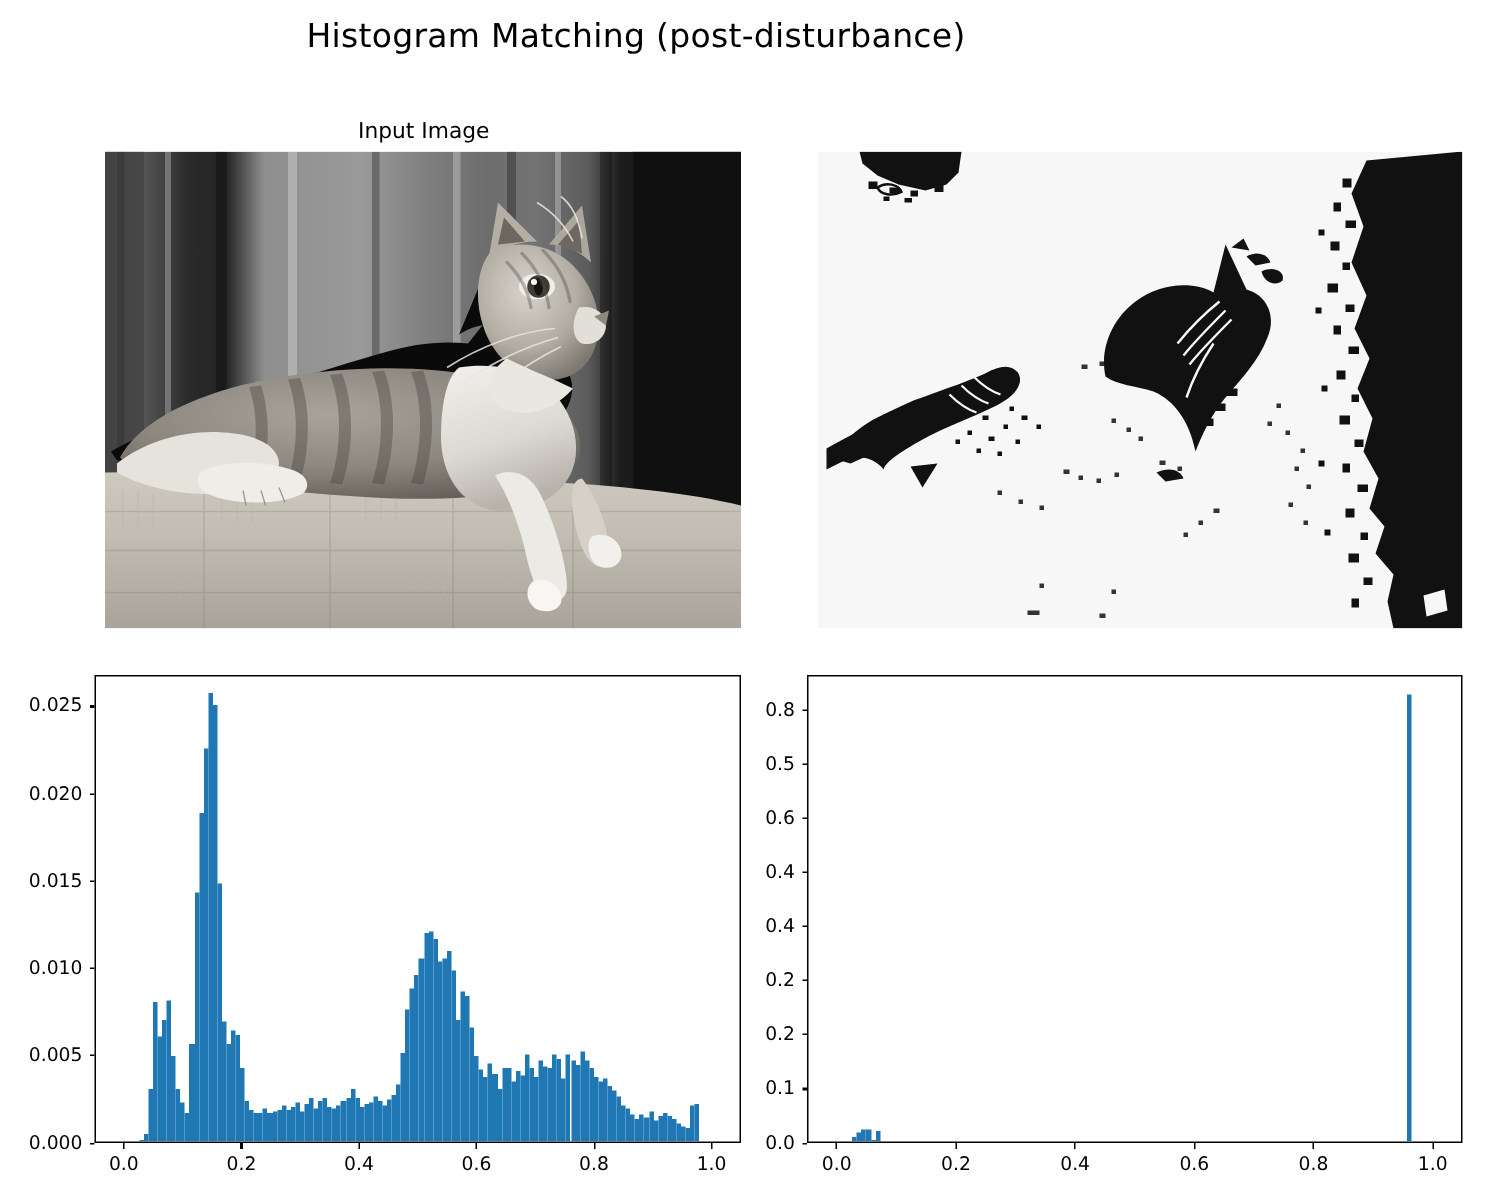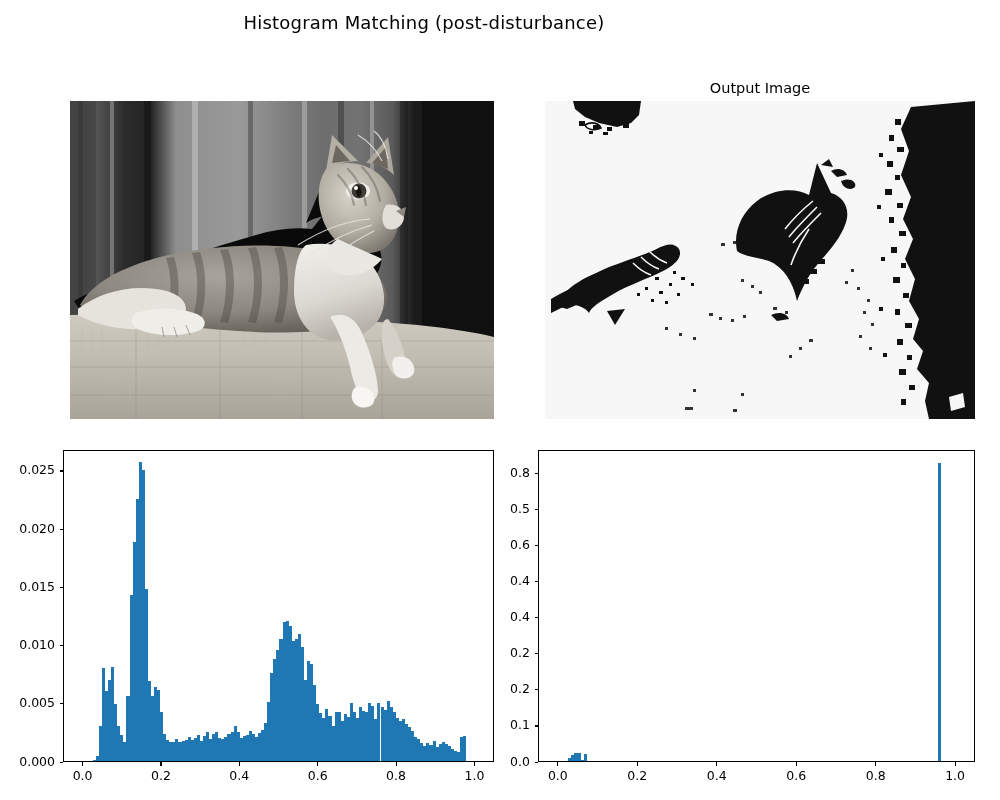--- a/index.html
+++ b/index.html
@@ -21,21 +21,21 @@
     width: 1000px;
     height: 800px;
     background: #ffffff;
   }
   .fig-title {
     position: absolute;
     left: 0;
     top: 12px;
     width: 848px;
     text-align: center;
-    font-size: 18px;
+    font-size: 22px;
     color: #000000;
     letter-spacing: 0.2px;
   }
   .ax-title {
     position: absolute;
     text-align: center;
     font-size: 14.5px;
     color: #000000;
   }
   .img-panel {
@@ -83,20 +83,21 @@
   .tick-y { width: 3.5px; height: 1.1px; }
   .tick-x { width: 1.1px; height: 3.5px; }
 </style>
 </head>
 <body>
 
 <div id="figure">
 
   <div class="fig-title">Histogram Matching (post-disturbance)</div>
 
+  <div class="ax-title" style="left:70px; top:80px; width:425px;">Input Image</div>
   <div class="img-panel" style="left:70px; top:101px; width:424px; height:318px;">
     <svg width="424" height="318" viewBox="0 0 424 318">
       <defs>
         <linearGradient id="curtainGrad" x1="0" y1="0" x2="1" y2="0">
           <stop offset="0%" stop-color="#4a4a4a"></stop>
           <stop offset="6%" stop-color="#565656"></stop>
           <stop offset="13%" stop-color="#2b2b2b"></stop>
           <stop offset="19%" stop-color="#232323"></stop>
           <stop offset="25%" stop-color="#8e8e8e"></stop>
           <stop offset="40%" stop-color="#9a9a9a"></stop>
@@ -248,21 +249,20 @@
         <path d="M304,130 C284,140 264,154 248,168"></path>
         <path d="M312,60 C306,48 298,40 288,34"></path>
         <path d="M318,58 C316,46 312,36 304,30"></path>
       </g>
 
       <path d="M268,138 C284,146 300,152 312,158 C300,172 282,178 266,172
                C254,166 252,148 268,138 Z" fill="#e9e7e1"></path>
     </svg>
   </div>
 
-  <div class="ax-title" style="left:545px; top:80px; width:430px;">Output Image</div>
   <div class="img-panel" style="left:545px; top:101px; width:430px; height:318px;">
     <svg width="430" height="318" viewBox="0 0 430 318">
       <rect x="0" y="0" width="430" height="318" fill="#f7f7f7"></rect>
 
       <path d="M28,0 L96,0 L94,14 L86,22 L72,26 L54,22 L40,16 L30,8 Z" fill="#111"></path>
       <g fill="#111">
         <rect x="34" y="20" width="6" height="5"></rect>
         <rect x="48" y="24" width="7" height="4"></rect>
         <rect x="62" y="26" width="5" height="4"></rect>
         <rect x="78" y="22" width="6" height="5"></rect>

